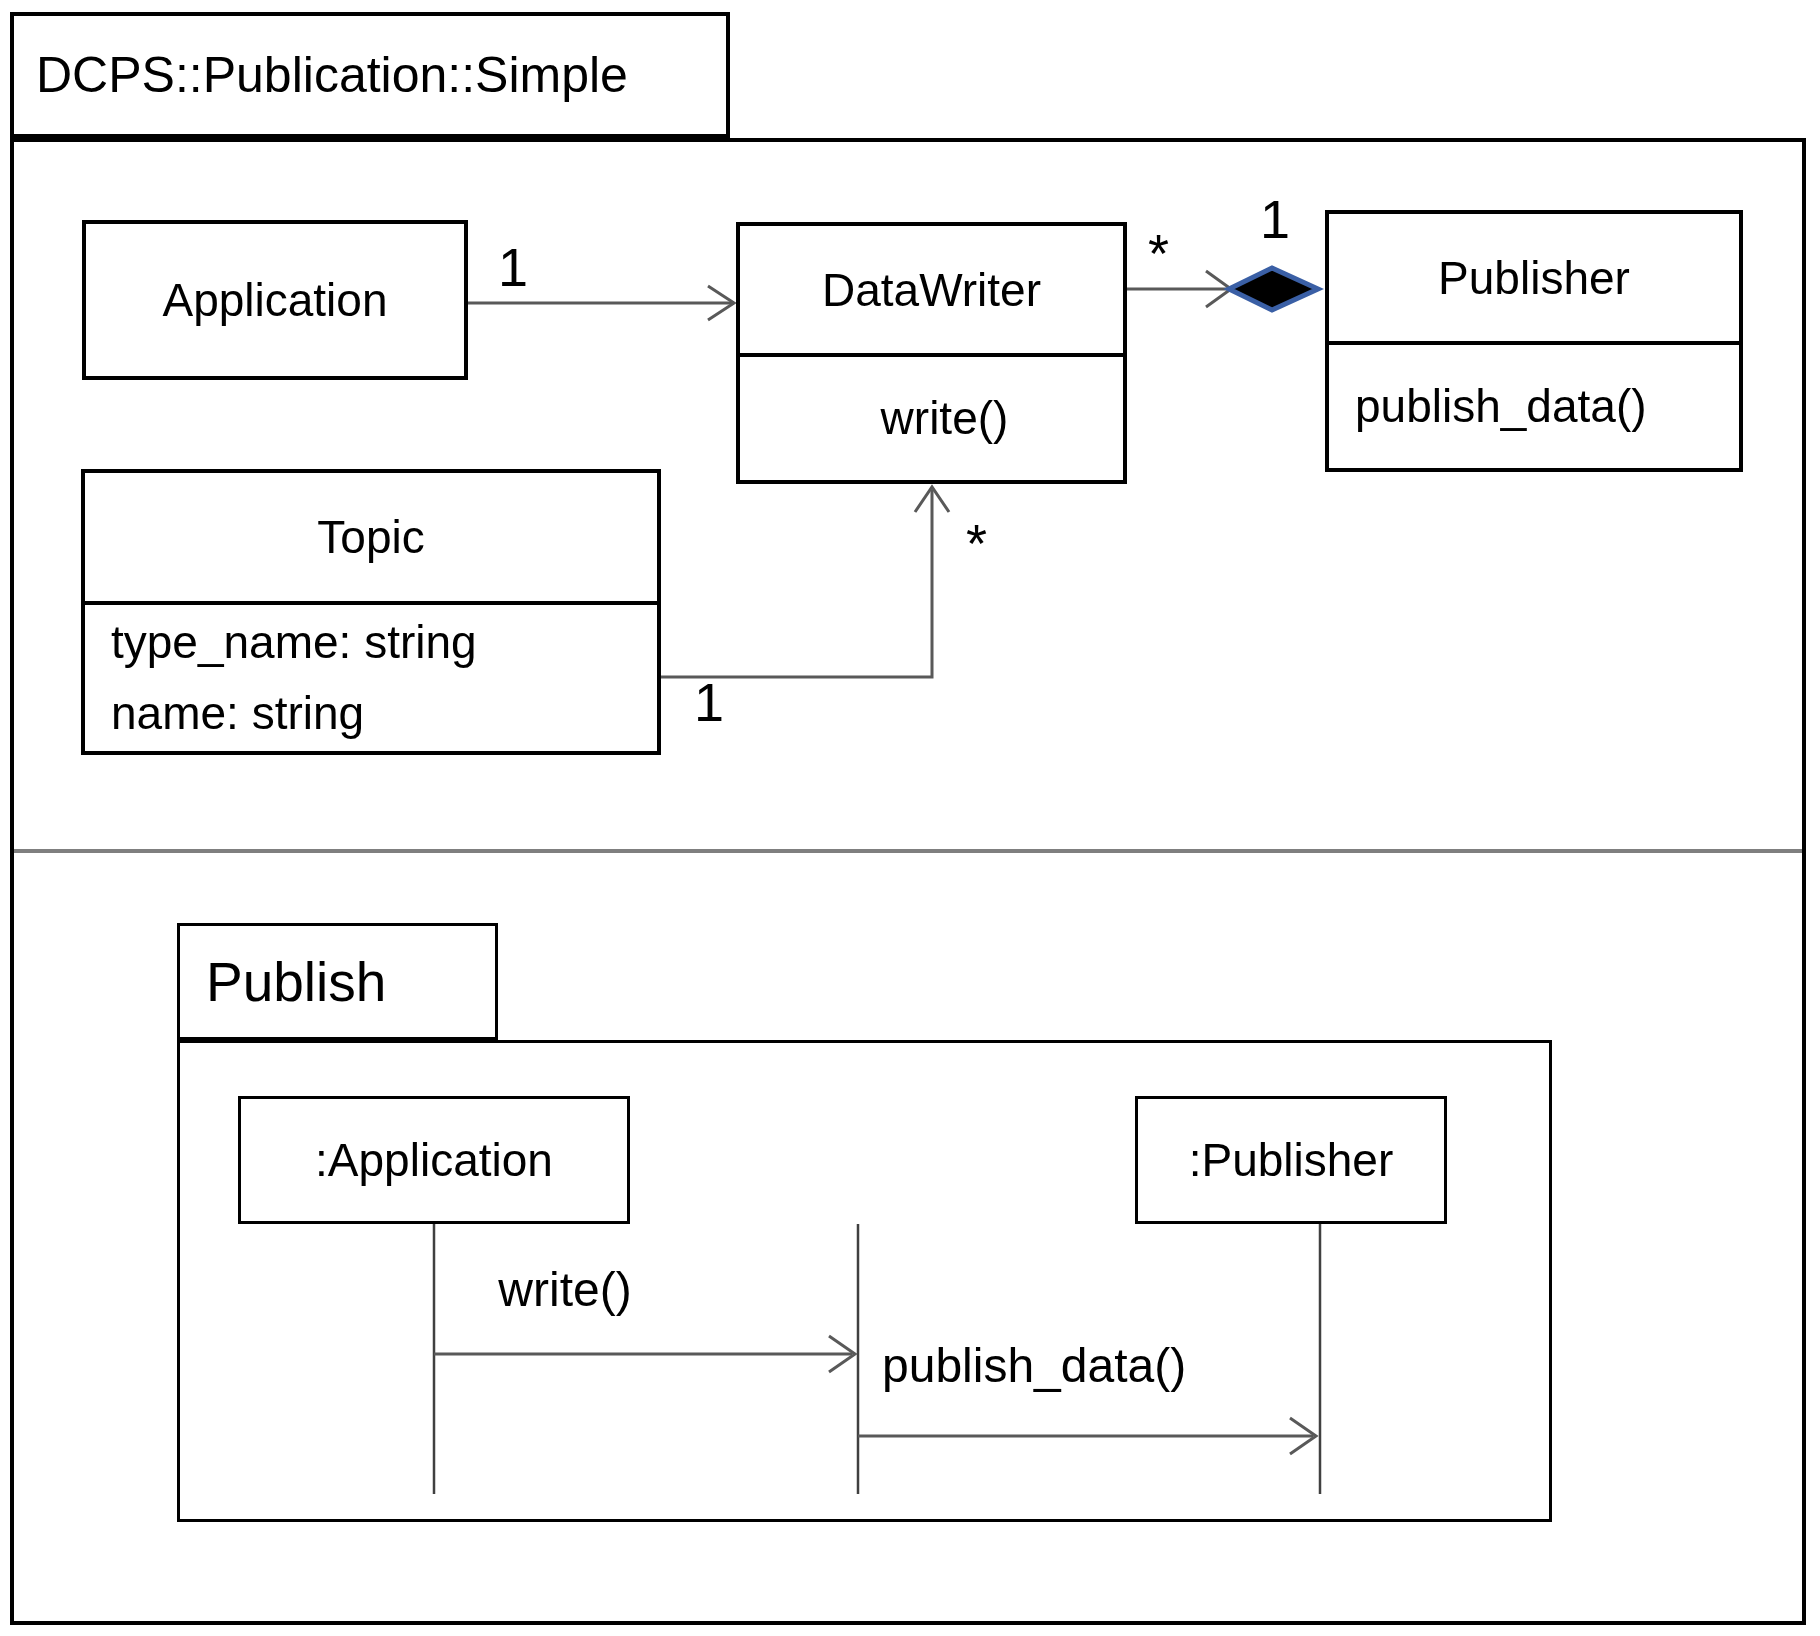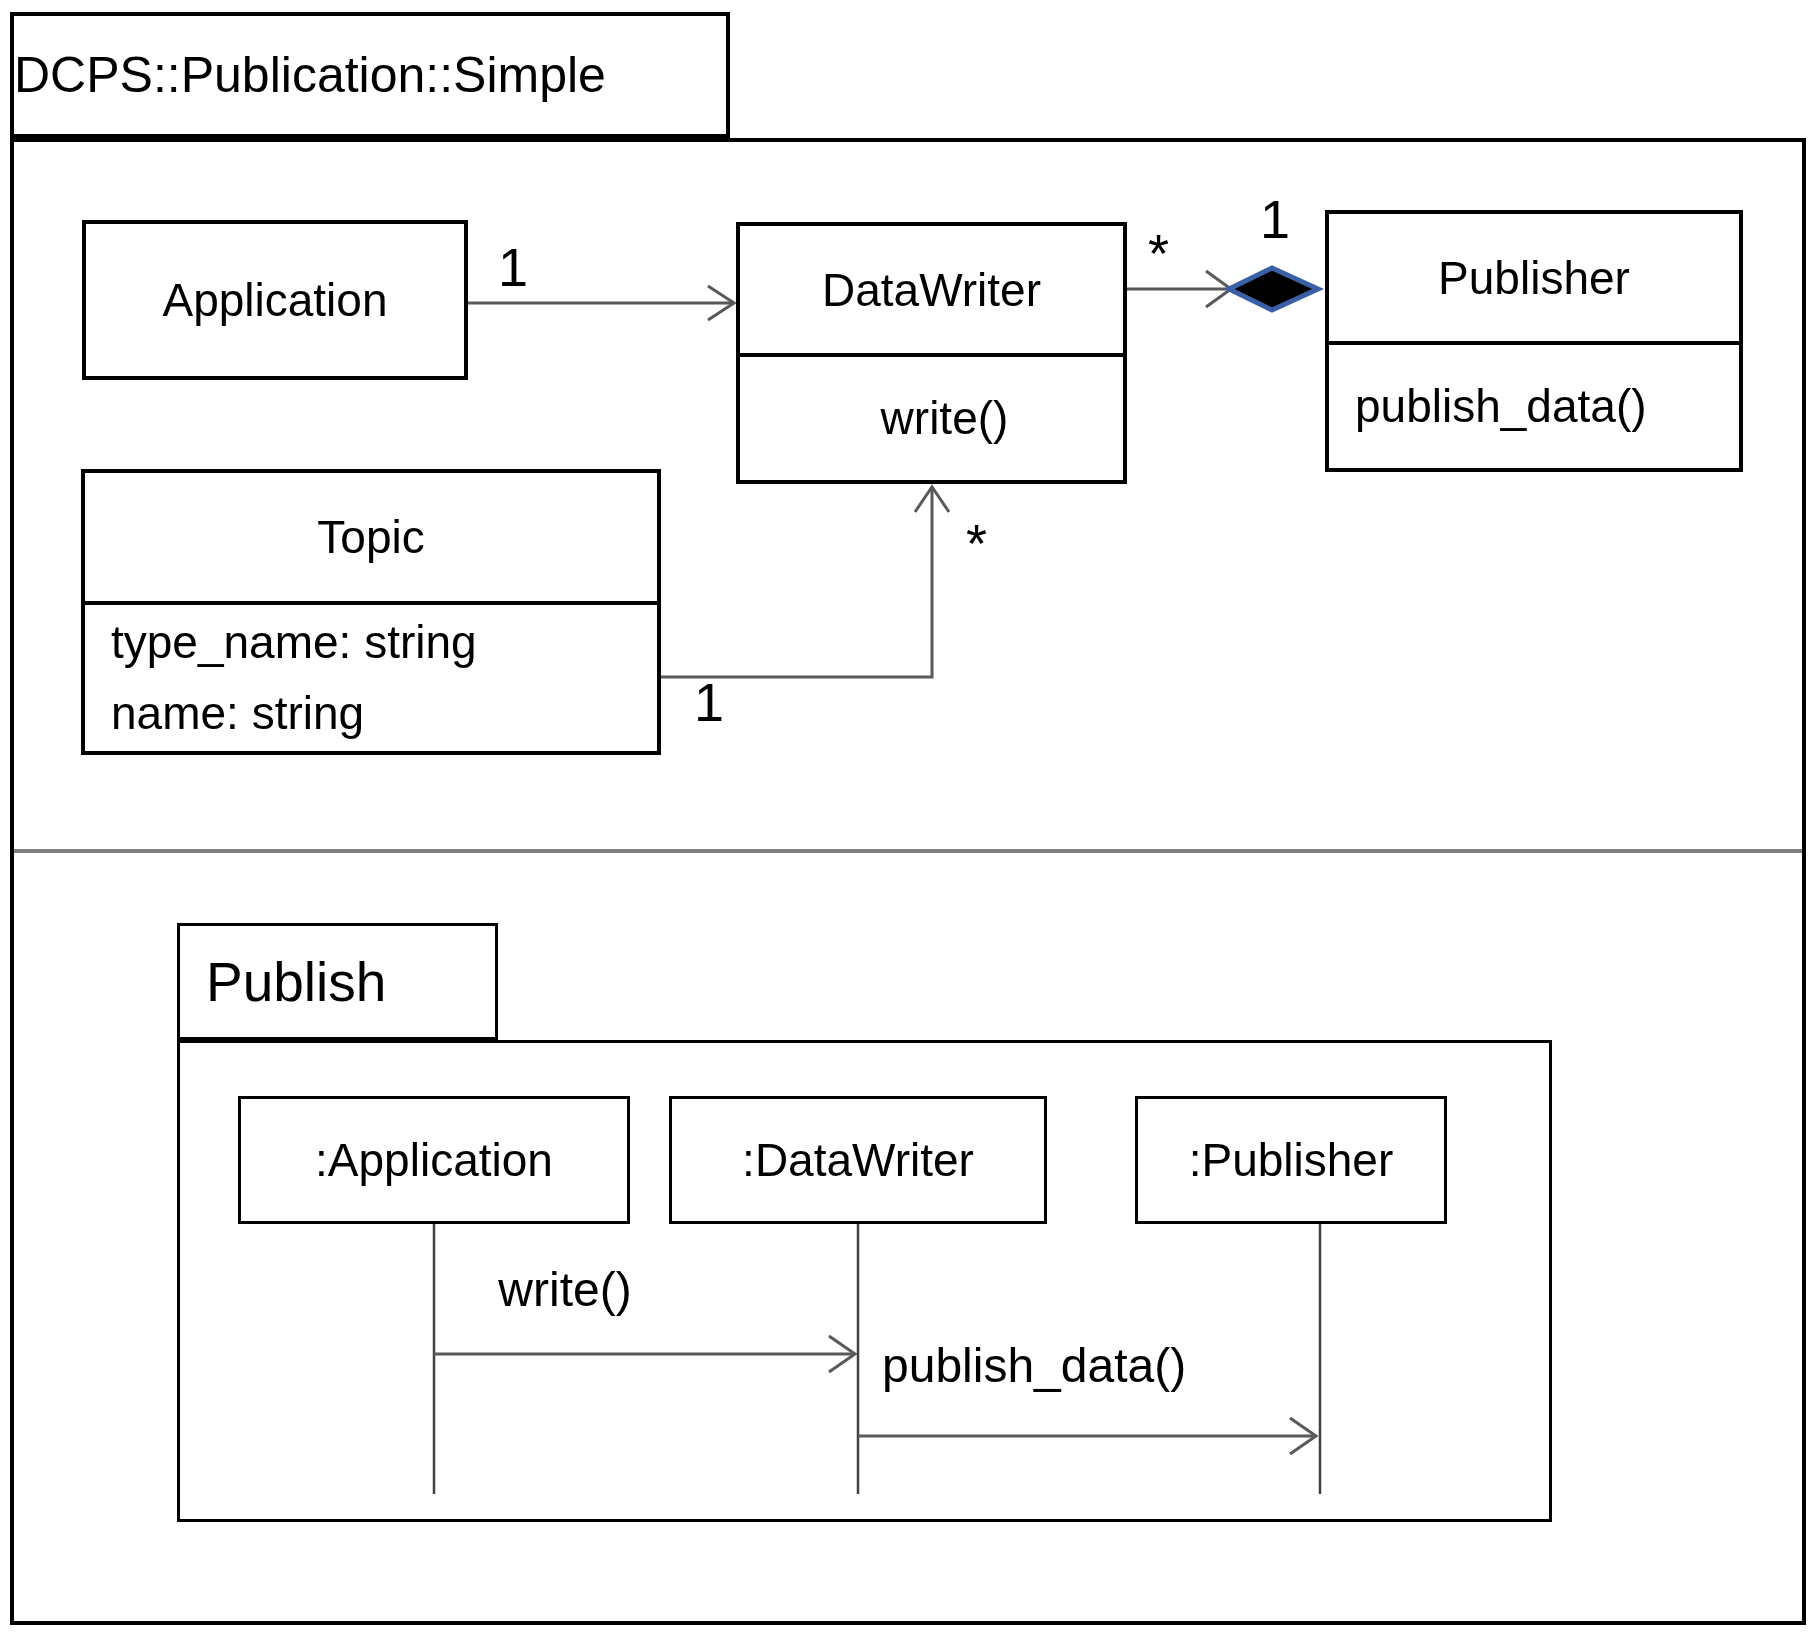--- a/index.html
+++ b/index.html
@@ -18,20 +18,21 @@
     font-family:"Liberation Sans", sans-serif;
     color:#000;
     overflow:hidden;
   }
   .abs{position:absolute;box-sizing:border-box;}
   
   .pkg-tab{
     border:4px solid var(--border);
     background:#fff;
     display:flex;align-items:center;
+    padding-left:22px;
     font-size:50px;
     z-index:3;
   }
   .pkg-body{
     border:4px solid var(--border);
     background:#fff;
     z-index:1;
   }
   .section-divider{
     background:var(--divider);
@@ -169,23 +170,20 @@
   <div class="abs mult" style="left:966px;top:516px;">*</div>
 
   <div class="abs seq-tab" style="left:177px;top:923px;width:321px;height:117px;">
     <span>Publish</span>
   </div>
   <div class="abs seq-frame" style="left:177px;top:1040px;width:1375px;height:482px;"></div>
 
   <div class="abs lifeline-head" style="left:238px;top:1096px;width:392px;height:128px;">
     <span>:Application</span>
   </div>
-  <div class="abs lifeline-head" style="left:669px;top:1096px;width:378px;height:128px;">
-    <span>:DataWriter</span>
-  </div>
   <div class="abs lifeline-head" style="left:1135px;top:1096px;width:312px;height:128px;">
     <span>:Publisher</span>
   </div>
 
   <div class="abs msg-label center" style="left:420px;top:1266px;width:290px;">write()</div>
   <div class="abs msg-label" style="left:882px;top:1342px;">publish_data()</div>
 
 </div>
 
 </body></html>

